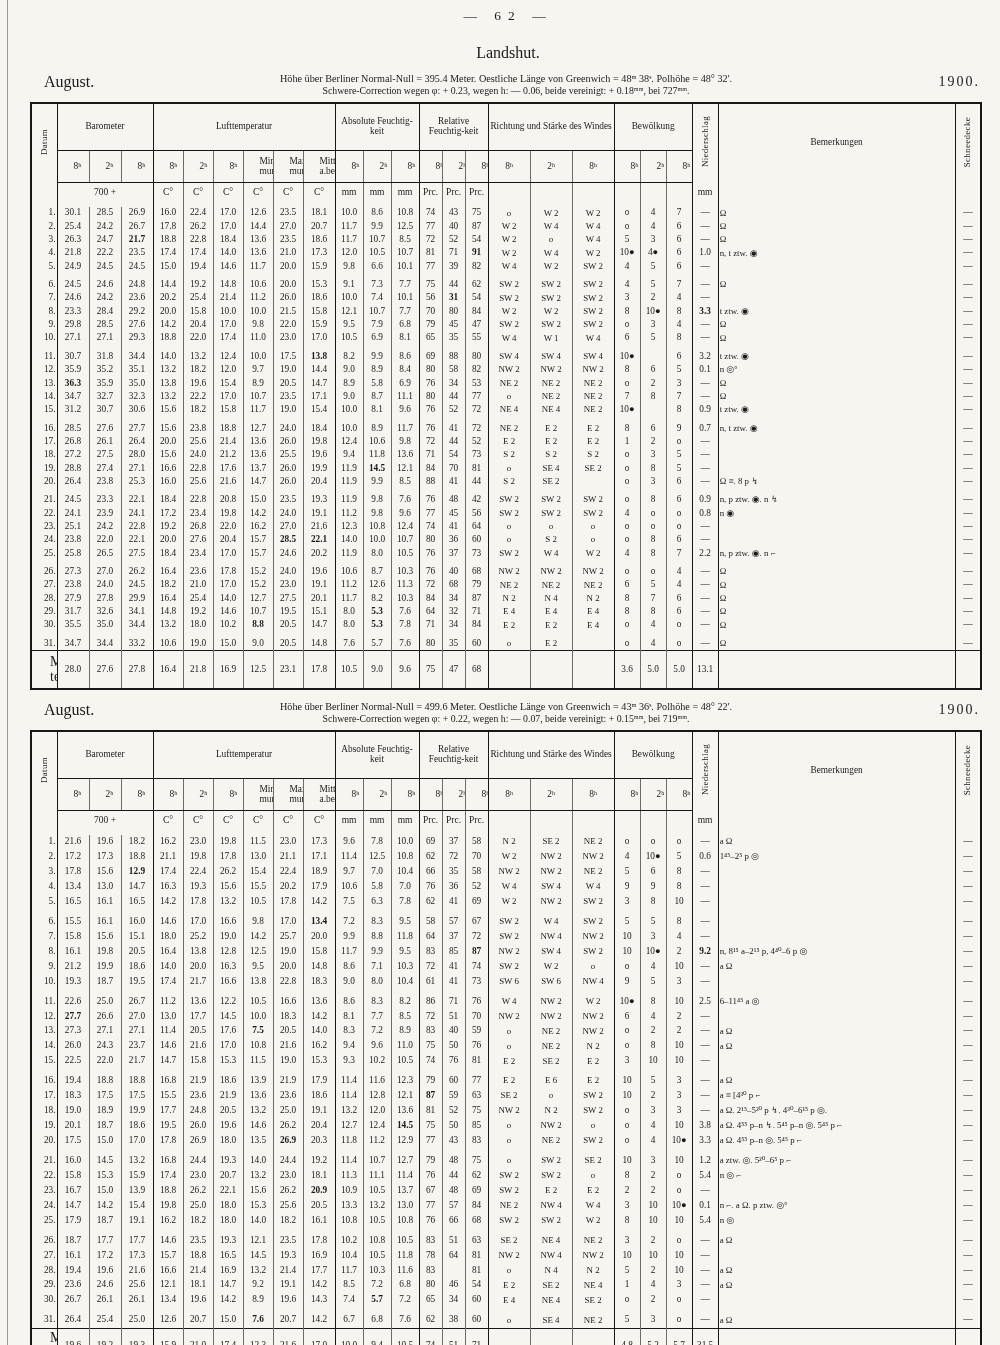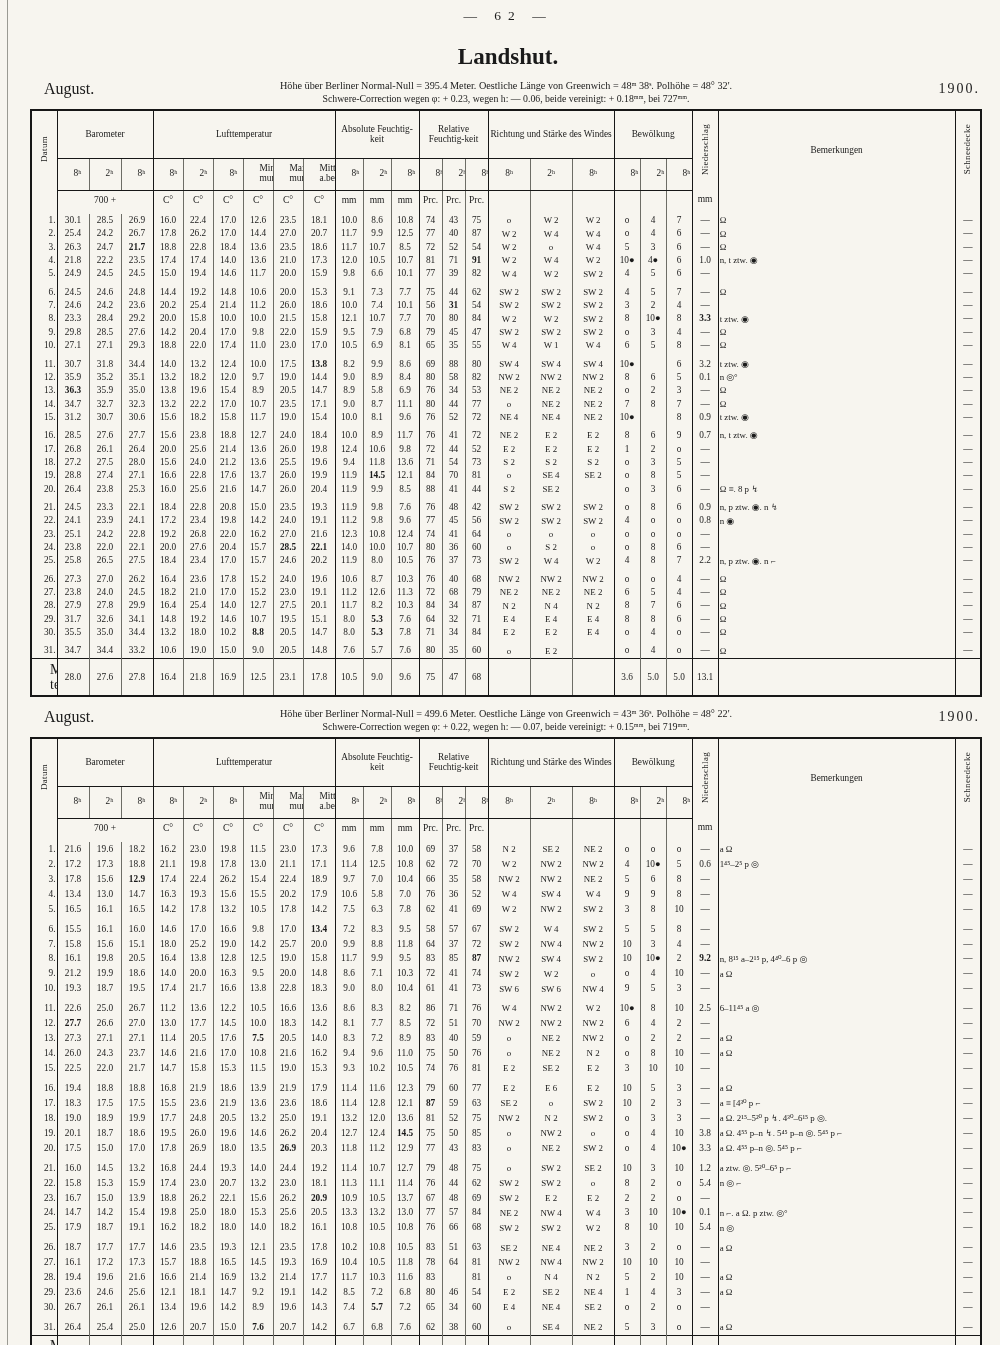--- a/index.html
+++ b/index.html
@@ -7,21 +7,21 @@
   body{
     background:#f7f5ef;
     font-family:"Liberation Serif","DejaVu Serif","DejaVu Sans",serif;
     color:#1a1a1a;
     position:relative;
     overflow:hidden;
   }
   .scan-edge{position:absolute;left:7px;top:0;bottom:0;width:1px;background:#9a9a93}
   .sheet{padding:8px 14px 0 30px}
   .page-number{text-align:center;font-size:13.5px;letter-spacing:7px;margin-bottom:20px}
-  .station-title{text-align:center;font-weight:bold;font-size:23px;line-height:1.1}
+  .station-title{text-align:center;font-weight:normal;font-size:16px;line-height:1.1}
   .station-head{position:relative;margin:10px 0 4px;width:952px}
   .month{position:absolute;left:14px;top:1px;font-size:16px}
   .year{position:absolute;right:2px;top:2px;font-size:14px;letter-spacing:2px}
   .geo{text-align:center;padding:0 95px;font-size:10.2px;line-height:1.3}
   .g2{font-size:9.8px}
   .station + .station{margin-top:9px}
   table.obs{border-collapse:collapse;table-layout:fixed;width:952px;border:2px solid #171717}
   .obs th,.obs td{
     font-weight:normal;text-align:center;vertical-align:middle;
     font-size:9.3px;line-height:1.05;padding:1px 1px;overflow:hidden;

